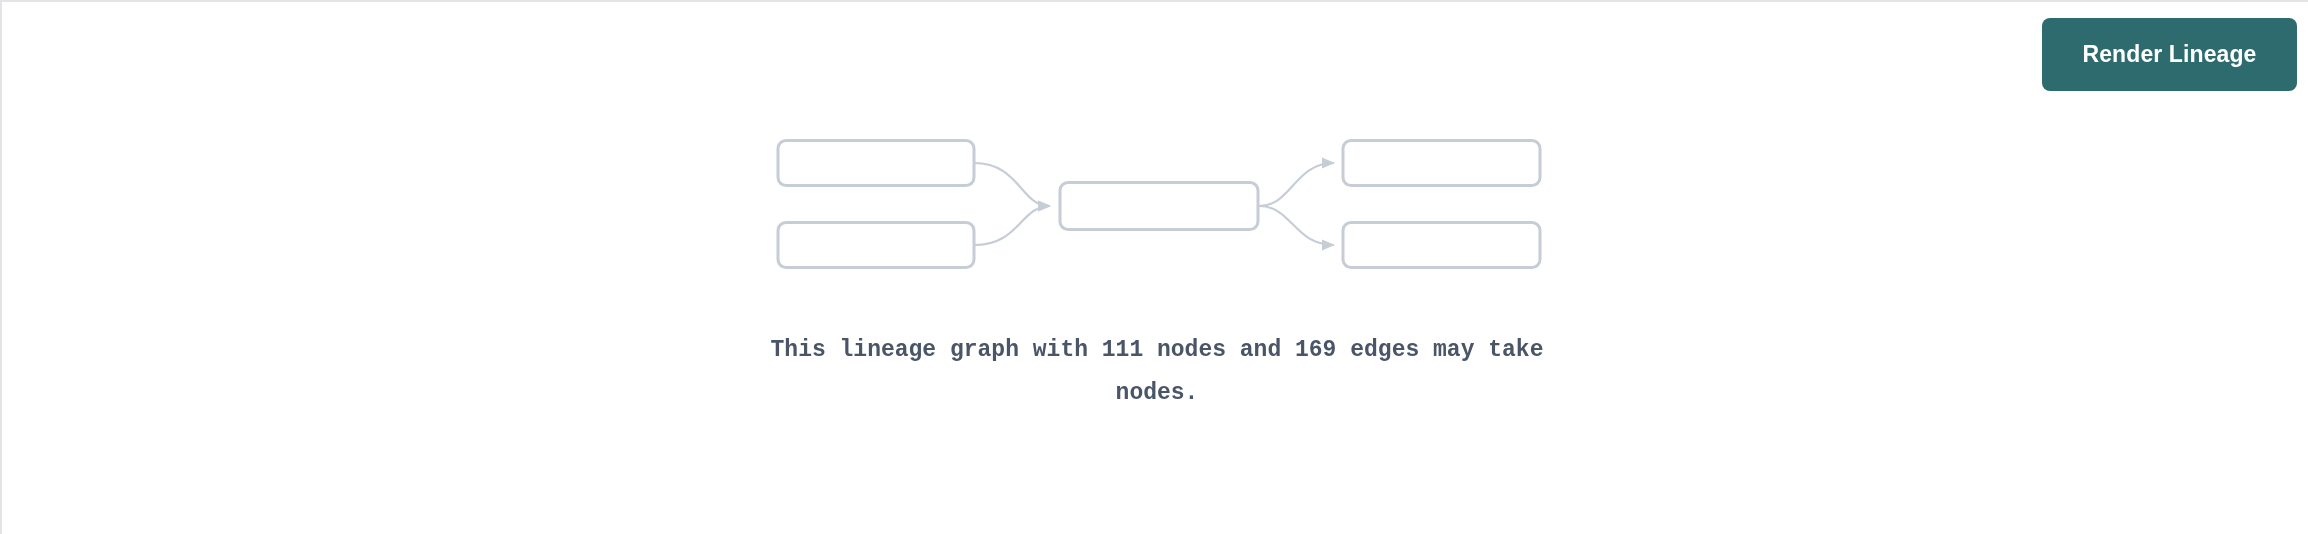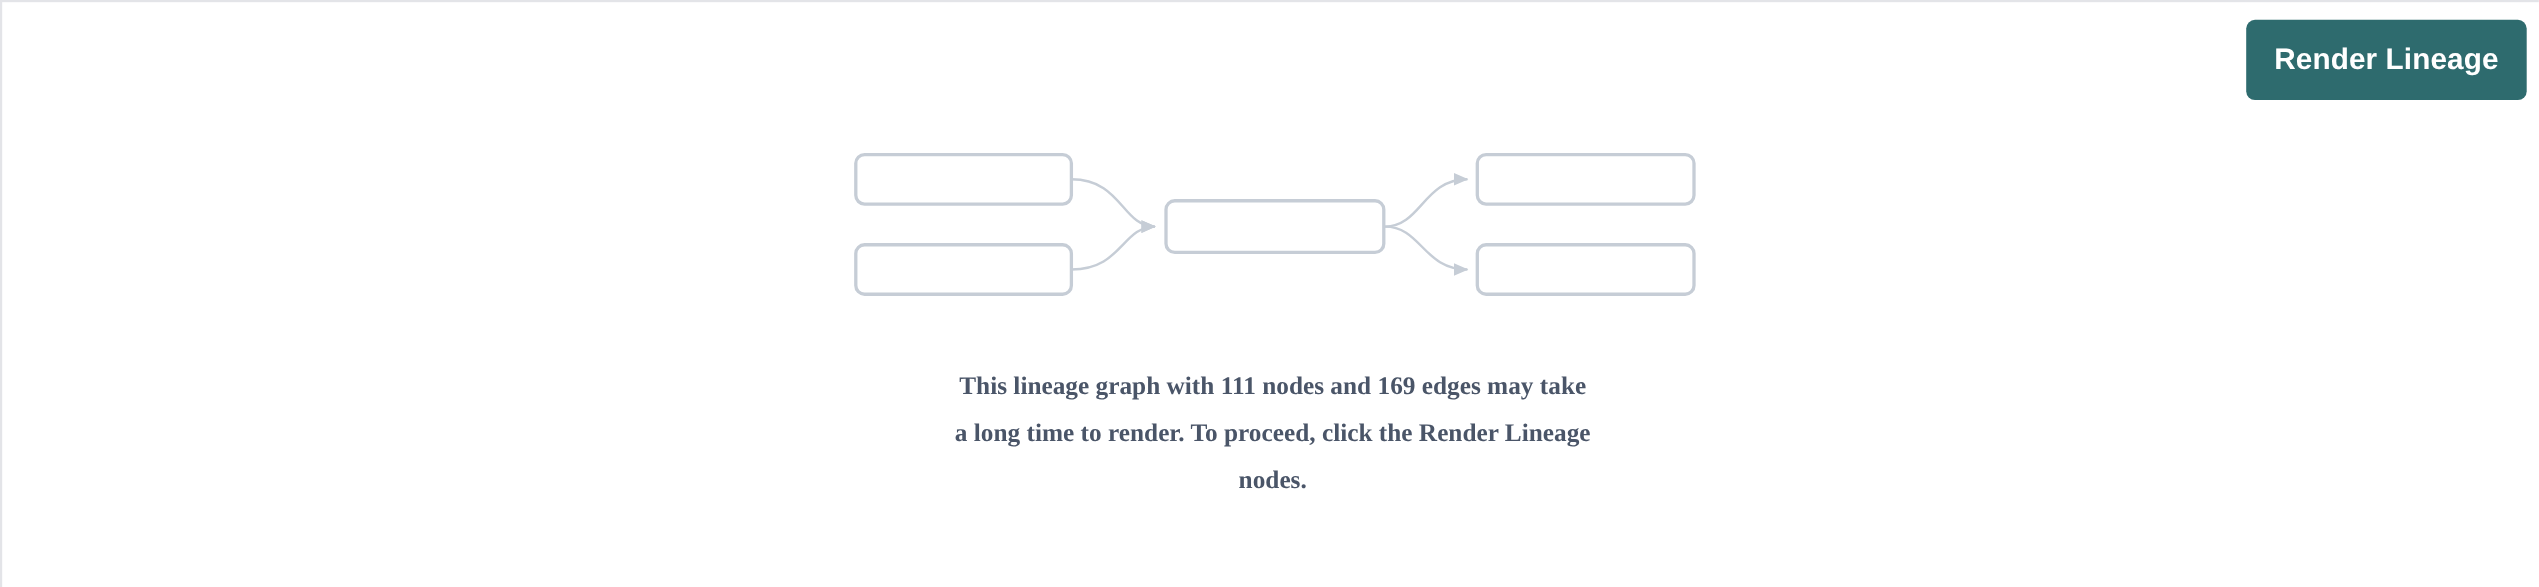--- a/index.html
+++ b/index.html
@@ -29,21 +29,21 @@
     position: absolute;
     left: 2040px;
     top: 16px;
     width: 255px;
     height: 73px;
     background: #2e6b6e;
     color: #ffffff;
     border: none;
     border-radius: 8px;
     font-family: "Liberation Sans", sans-serif;
-    font-size: 27px;
+    font-size: 23px;
     font-weight: bold;
     letter-spacing: 0.1px;
     cursor: pointer;
     padding: 12px;
     display: flex;
     align-items: center;
     justify-content: center;
   }
 
   
@@ -58,21 +58,21 @@
     display: block;
   }
 
   
   #lineage-message {
     position: absolute;
     left: 735px;
     top: 327px;
     width: 840px;
     text-align: center;
-    font-family: Liberation Serif, serif;
+    font-family: Liberation Mono, monospace;
     font-size: 23px;
     font-weight: bold;
     line-height: 43px;
     color: #4a5568;
   }
   #lineage-message .msg-line {
     display: block;
   }
 </style>
 </head>
@@ -102,17 +102,16 @@
         <rect x="16" y="95.5" width="196" height="45" rx="8" ry="8" fill="#ffffff" stroke="#c6cdd6" stroke-width="3"></rect>
         <rect x="298" y="55.5" width="198" height="47" rx="8" ry="8" fill="#ffffff" stroke="#c6cdd6" stroke-width="3"></rect>
         <rect x="581" y="13.5" width="197" height="45" rx="8" ry="8" fill="#ffffff" stroke="#c6cdd6" stroke-width="3"></rect>
         <rect x="581" y="95.5" width="197" height="45" rx="8" ry="8" fill="#ffffff" stroke="#c6cdd6" stroke-width="3"></rect>
       </g>
     </svg>
   </div>
 
   <div id="lineage-message">
     <span class="msg-line">This lineage graph with 111 nodes and 169 edges may take</span>
-    <span class="msg-line">a long time to render. To proceed, click the Render Lineage</span>
     <span class="msg-line">nodes.</span>
   </div>
 
 </div>
 
 </body></html>

